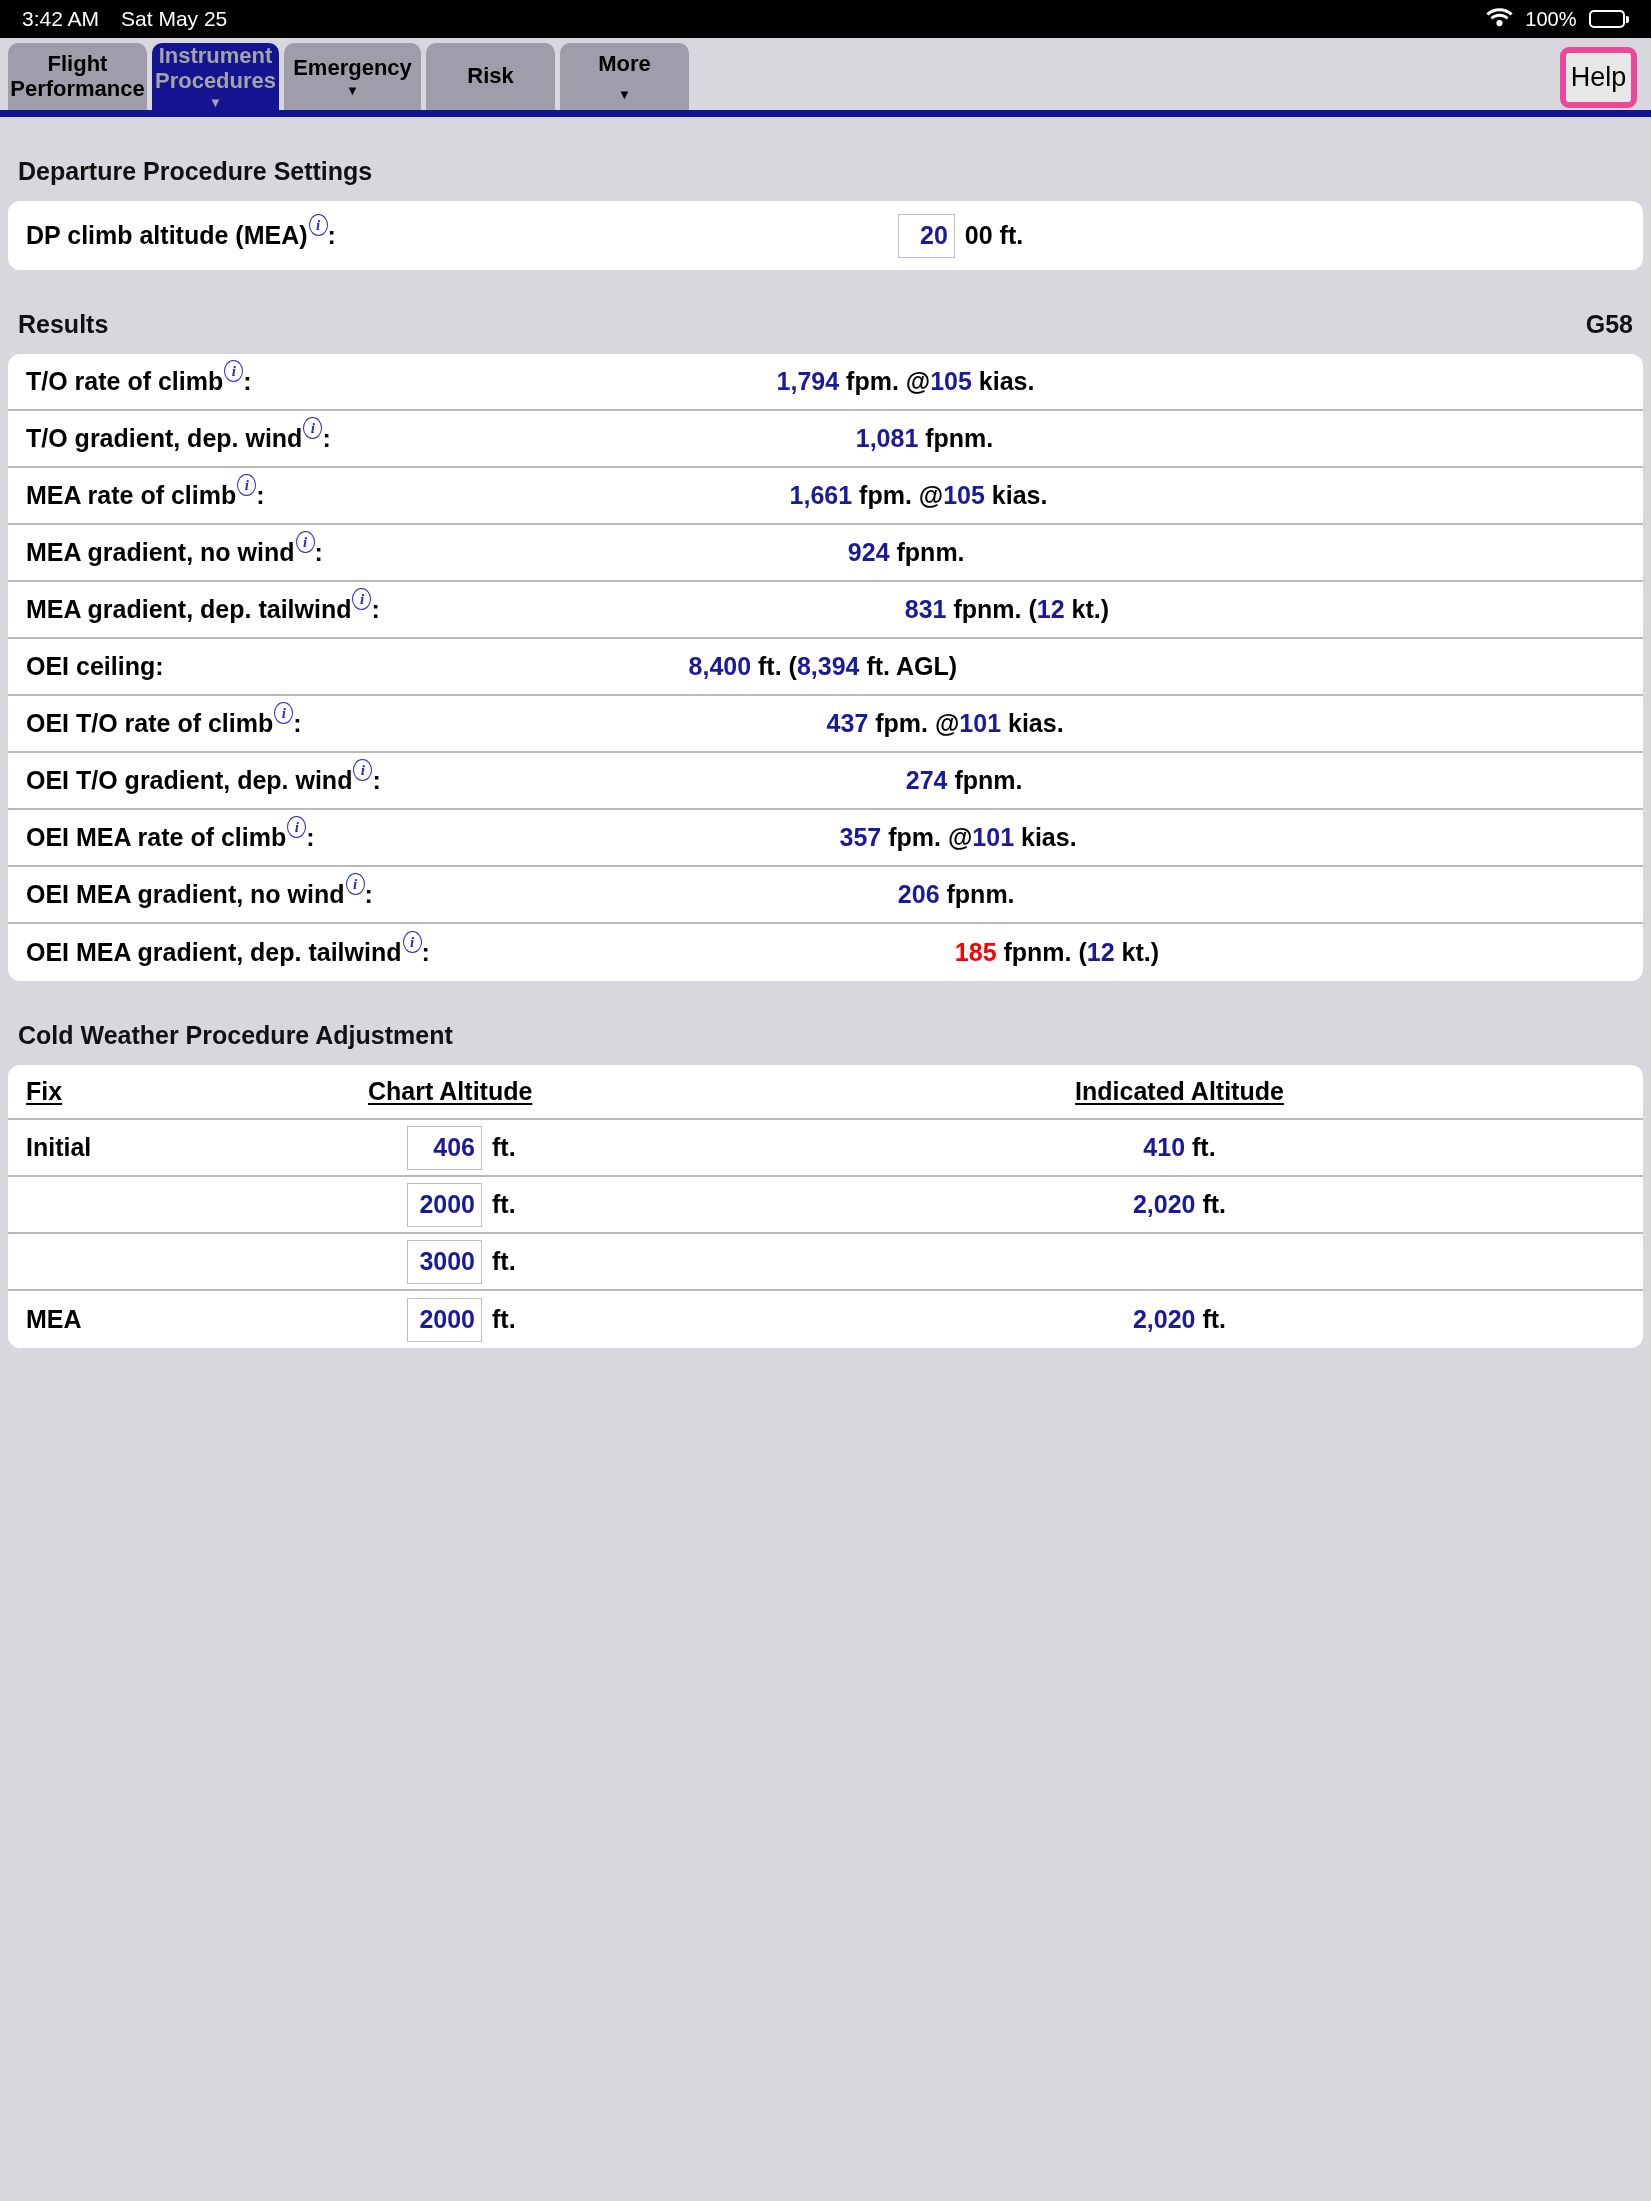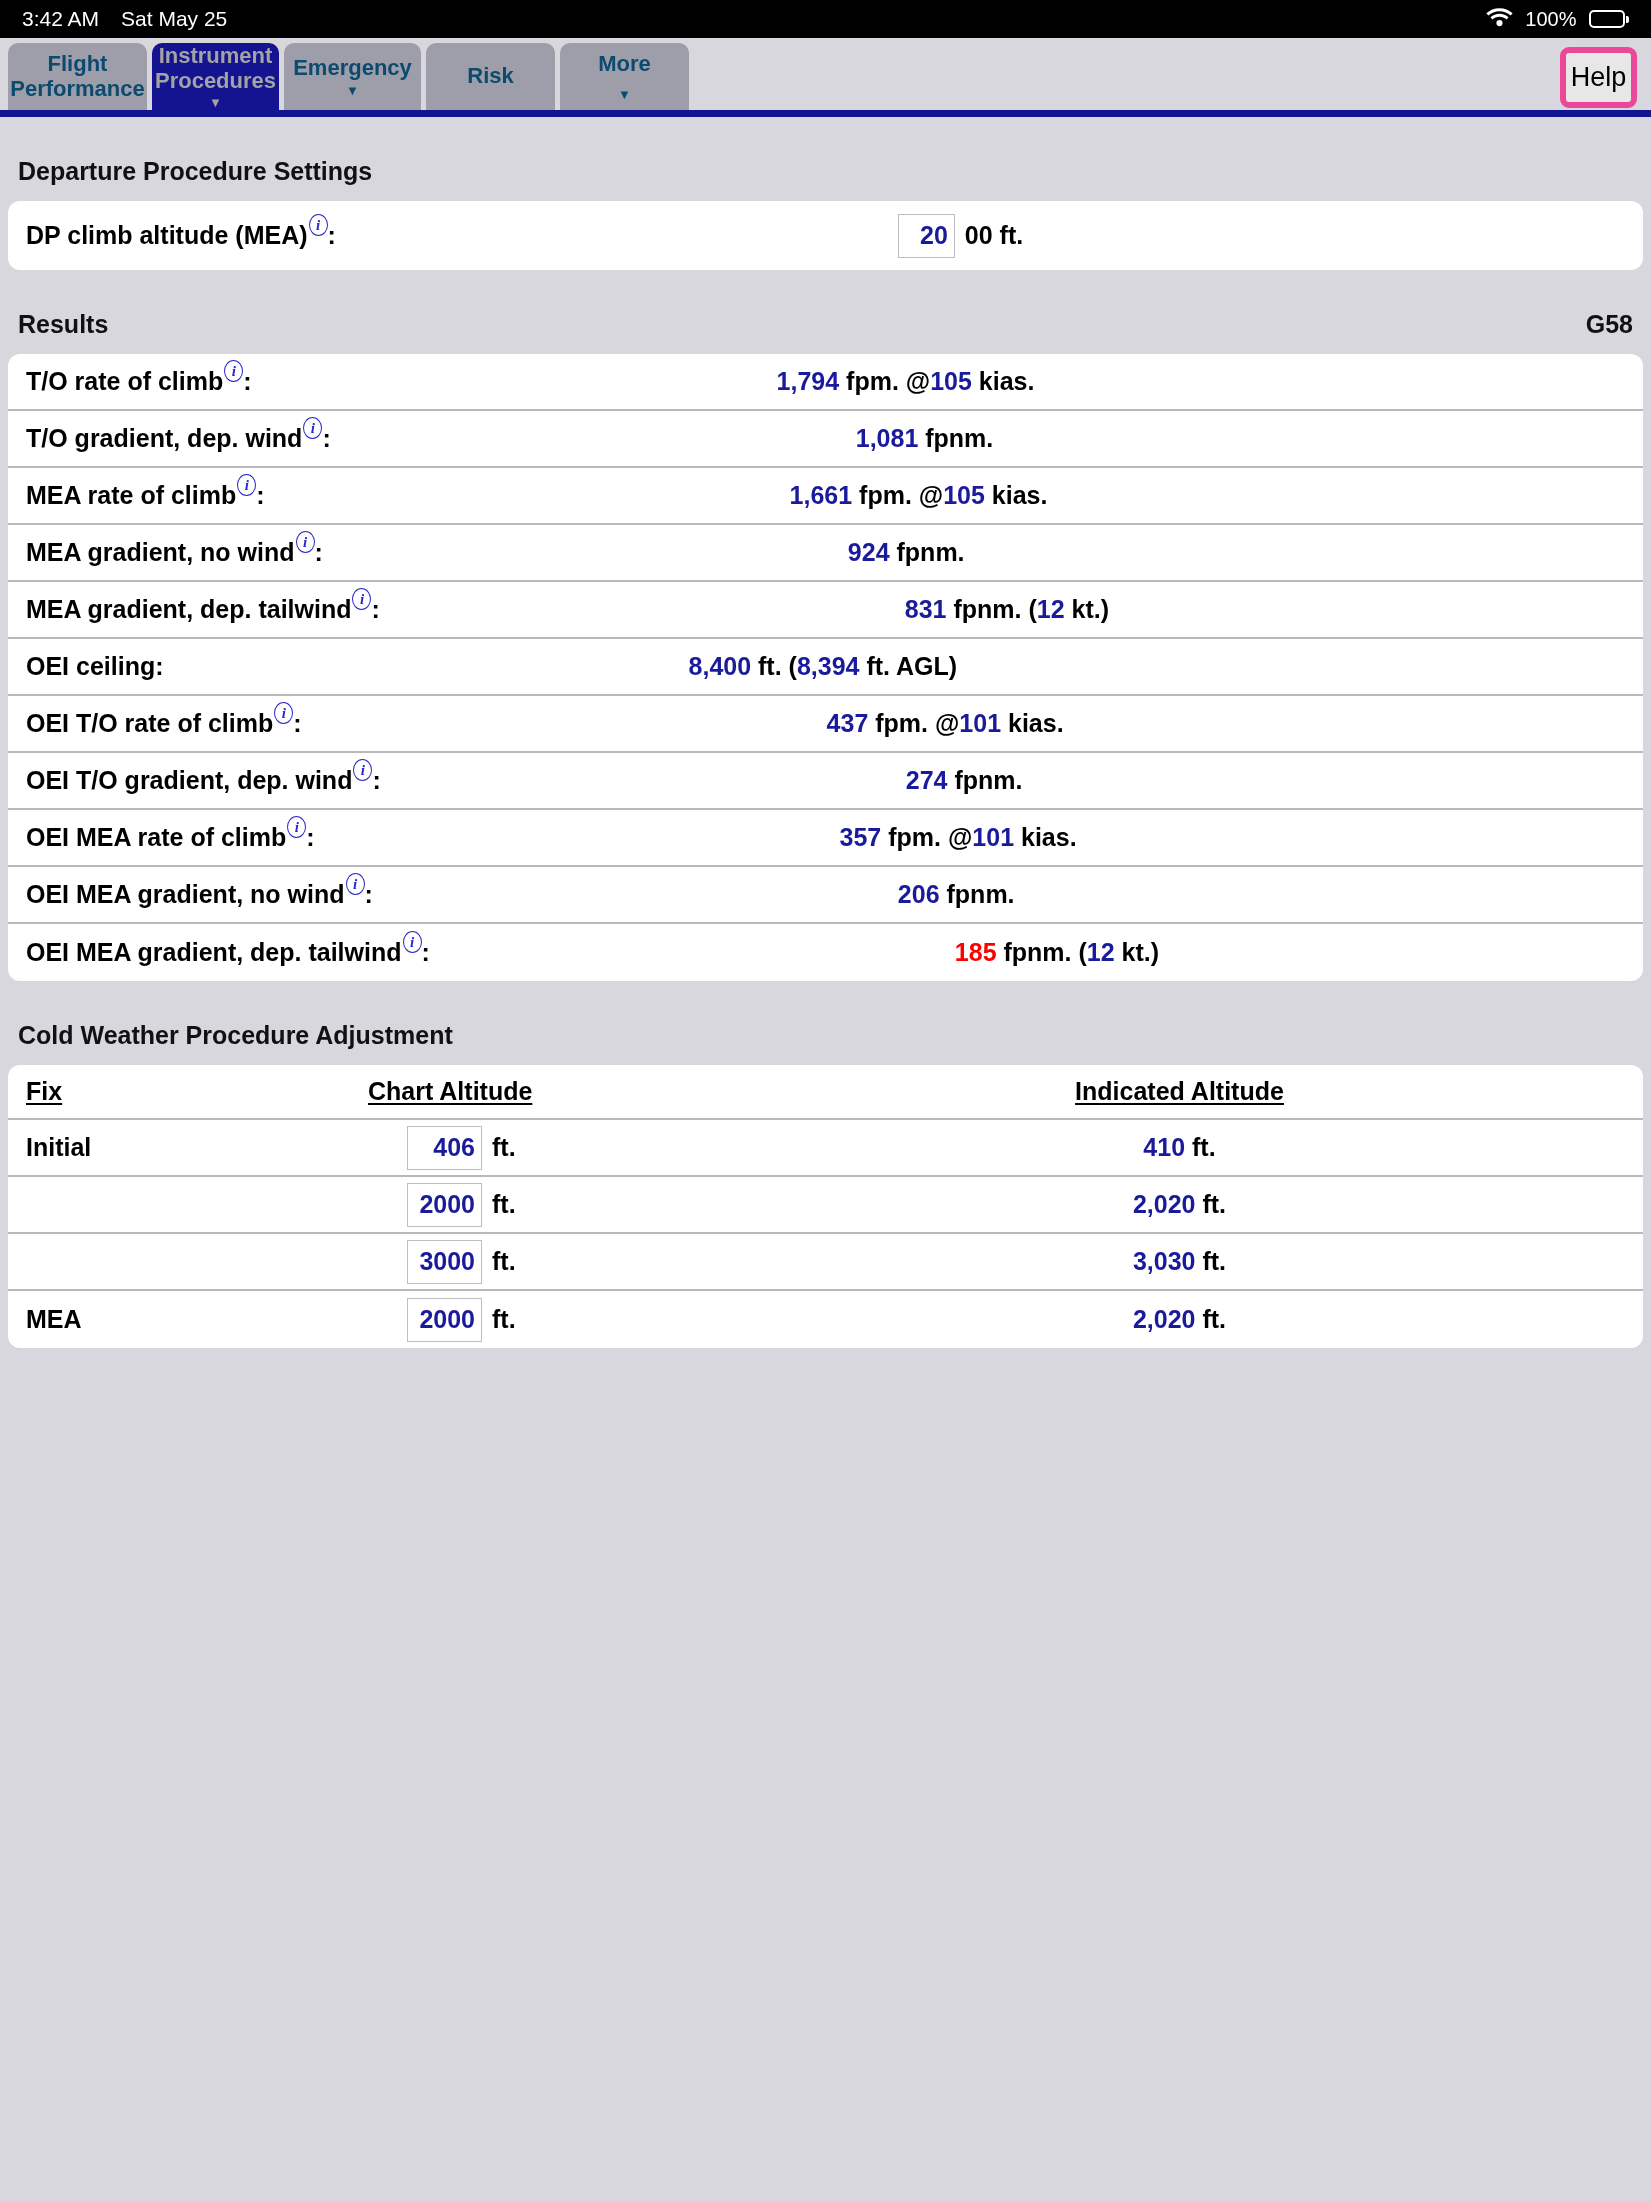--- a/index.html
+++ b/index.html
@@ -45,21 +45,21 @@
     height: 72px;
     background: #d7d7dd;
     display: flex;
     align-items: flex-end;
     padding-left: 8px;
     position: relative;
   }
   .tab {
     background: #9e9eab;
     border-radius: 10px 10px 0 0;
-    color: #0c4a6e;
+    color: #000000;
     font-size: 22px;
     font-weight: bold;
     text-align: center;
     display: flex;
     flex-direction: column;
     justify-content: center;
     align-items: center;
     height: 67px;
     margin-right: 5px;
     line-height: 1.1;
@@ -407,23 +407,20 @@
         <span class="cw-c3">
           <span class="cw-c3-inner cw-ind"><span class="num">2,020</span><span style="color: rgb(0, 0, 0);"> ft.</span></span>
         </span>
       </div>
       <div class="cw-row">
         <span class="cw-c1"></span>
         <span class="cw-c2">
           <span class="numbox numbox-cw">3000</span>
           <span class="cw-unit">ft.</span>
         </span>
-        <span class="cw-c3">
-          <span class="cw-c3-inner cw-ind"><span class="num">3,030</span><span style="color: rgb(0, 0, 0);"> ft.</span></span>
-        </span>
       </div>
       <div class="cw-row">
         <span class="cw-c1">MEA</span>
         <span class="cw-c2">
           <span class="numbox numbox-cw">2000</span>
           <span class="cw-unit">ft.</span>
         </span>
         <span class="cw-c3">
           <span class="cw-c3-inner cw-ind"><span class="num">2,020</span><span style="color: rgb(0, 0, 0);"> ft.</span></span>
         </span>

